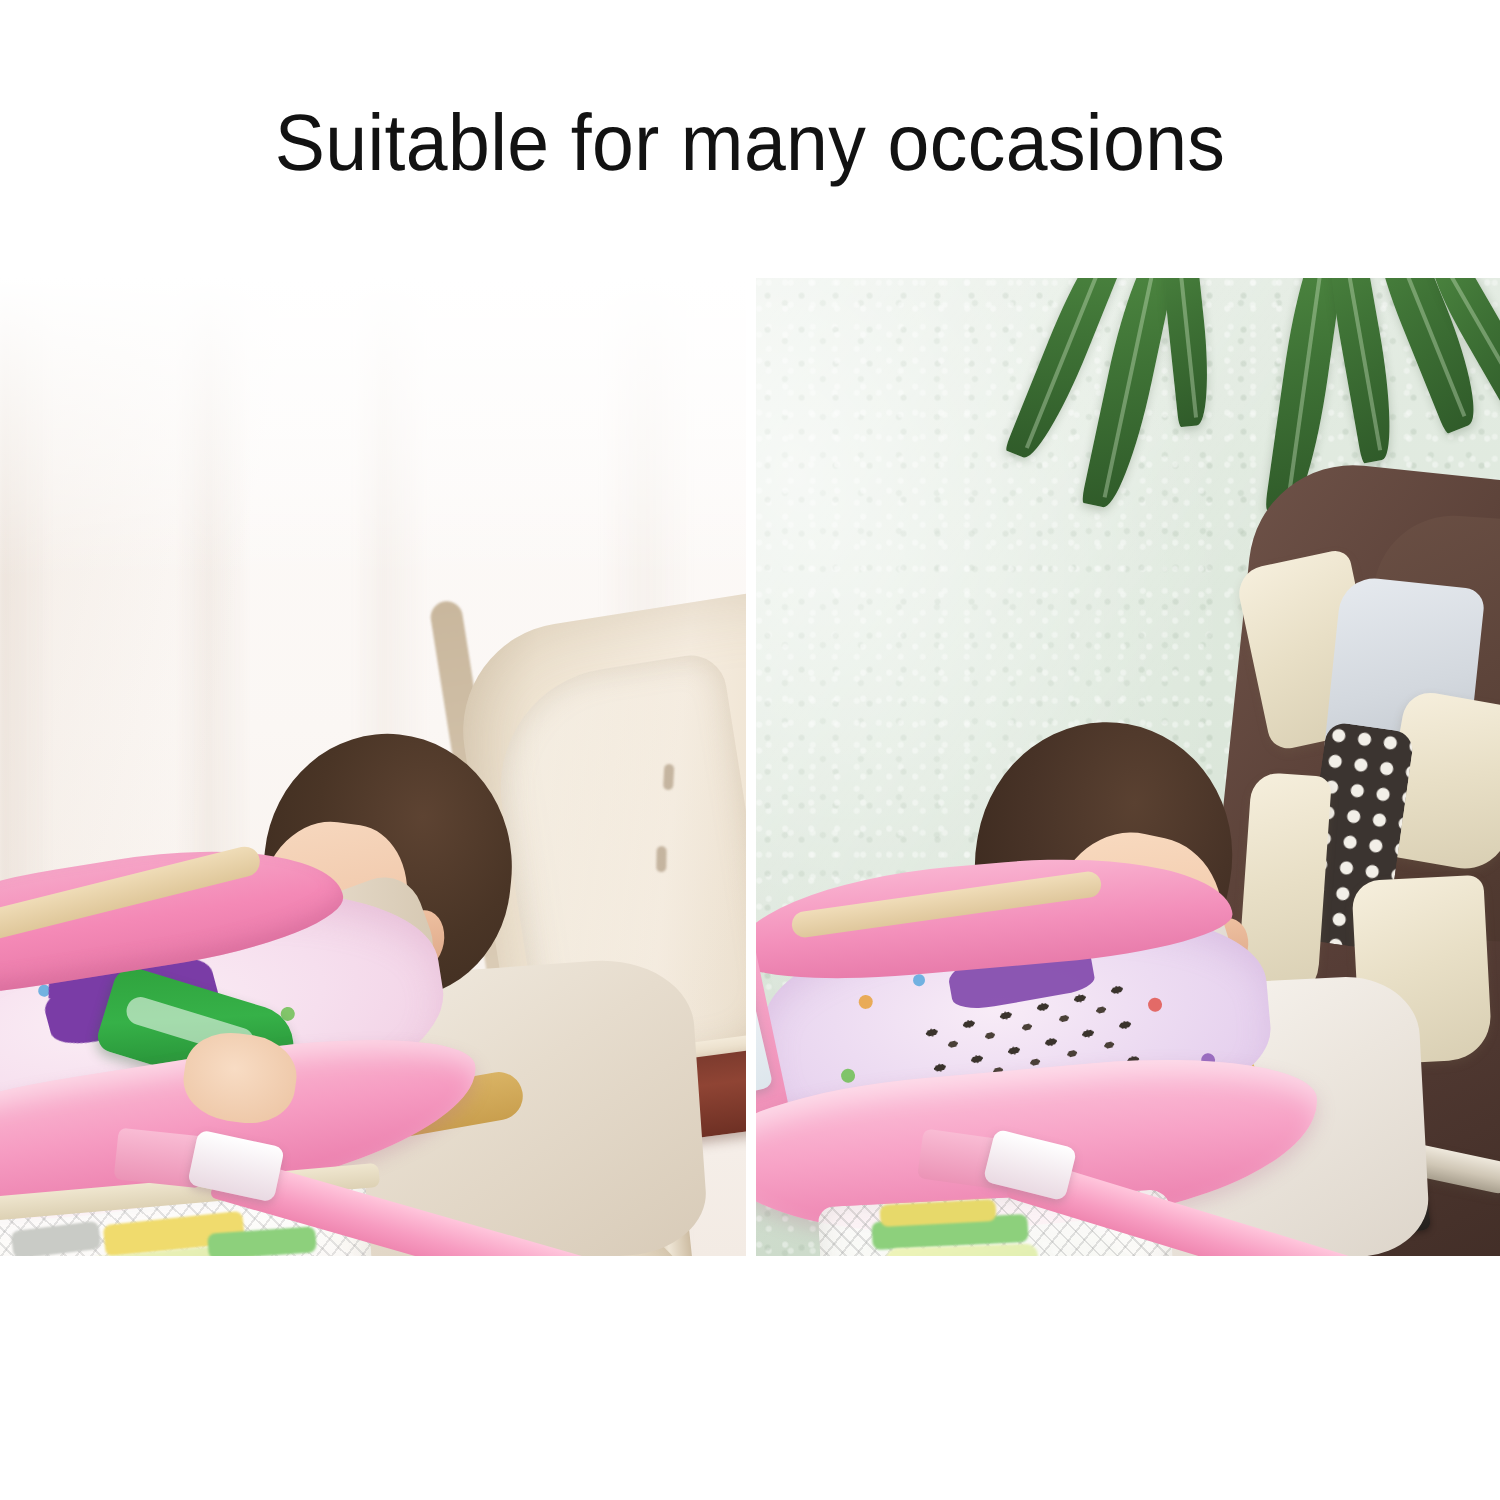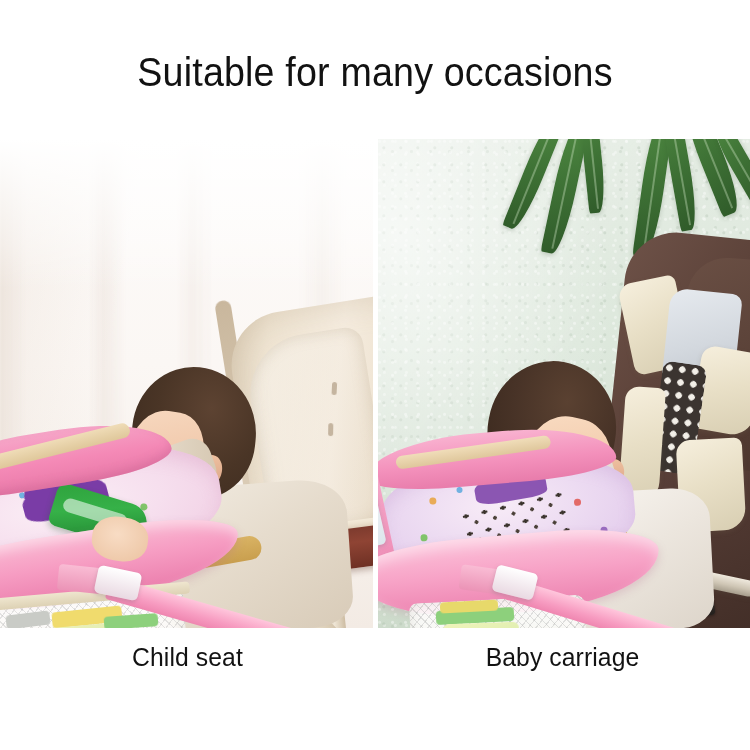--- a/index.html
+++ b/index.html
@@ -769,18 +769,14 @@
       <div class="net-item" style="left:58px;  top:470px; width:78px; height:14px; background:#8dd07c; transform:rotate(-3deg); position:absolute; border-radius:4px;"></div>
       <div class="net-item" style="left:66px;  top:484px; width:76px; height:74px; background:linear-gradient(160deg,#eff4b9,#c8e5a4); transform:rotate(-2deg); position:absolute; border-radius:6px;"></div>
       <div class="net-item" style="left:62px;  top:462px; width:58px; height:11px; background:#e7d96a; transform:rotate(-3deg); position:absolute; border-radius:4px;"></div>
 
       <div class="buckle-loop-r"></div>
       <div class="strap-r"></div>
       <div class="buckle-r"></div>
     </div>
   </div>
 
-  <div class="captions">
-    <div class="caption cap-left">Child seat</div>
-    <div class="caption cap-right">Baby carriage</div>
-  </div>
 
 </div>
 
 </body></html>

